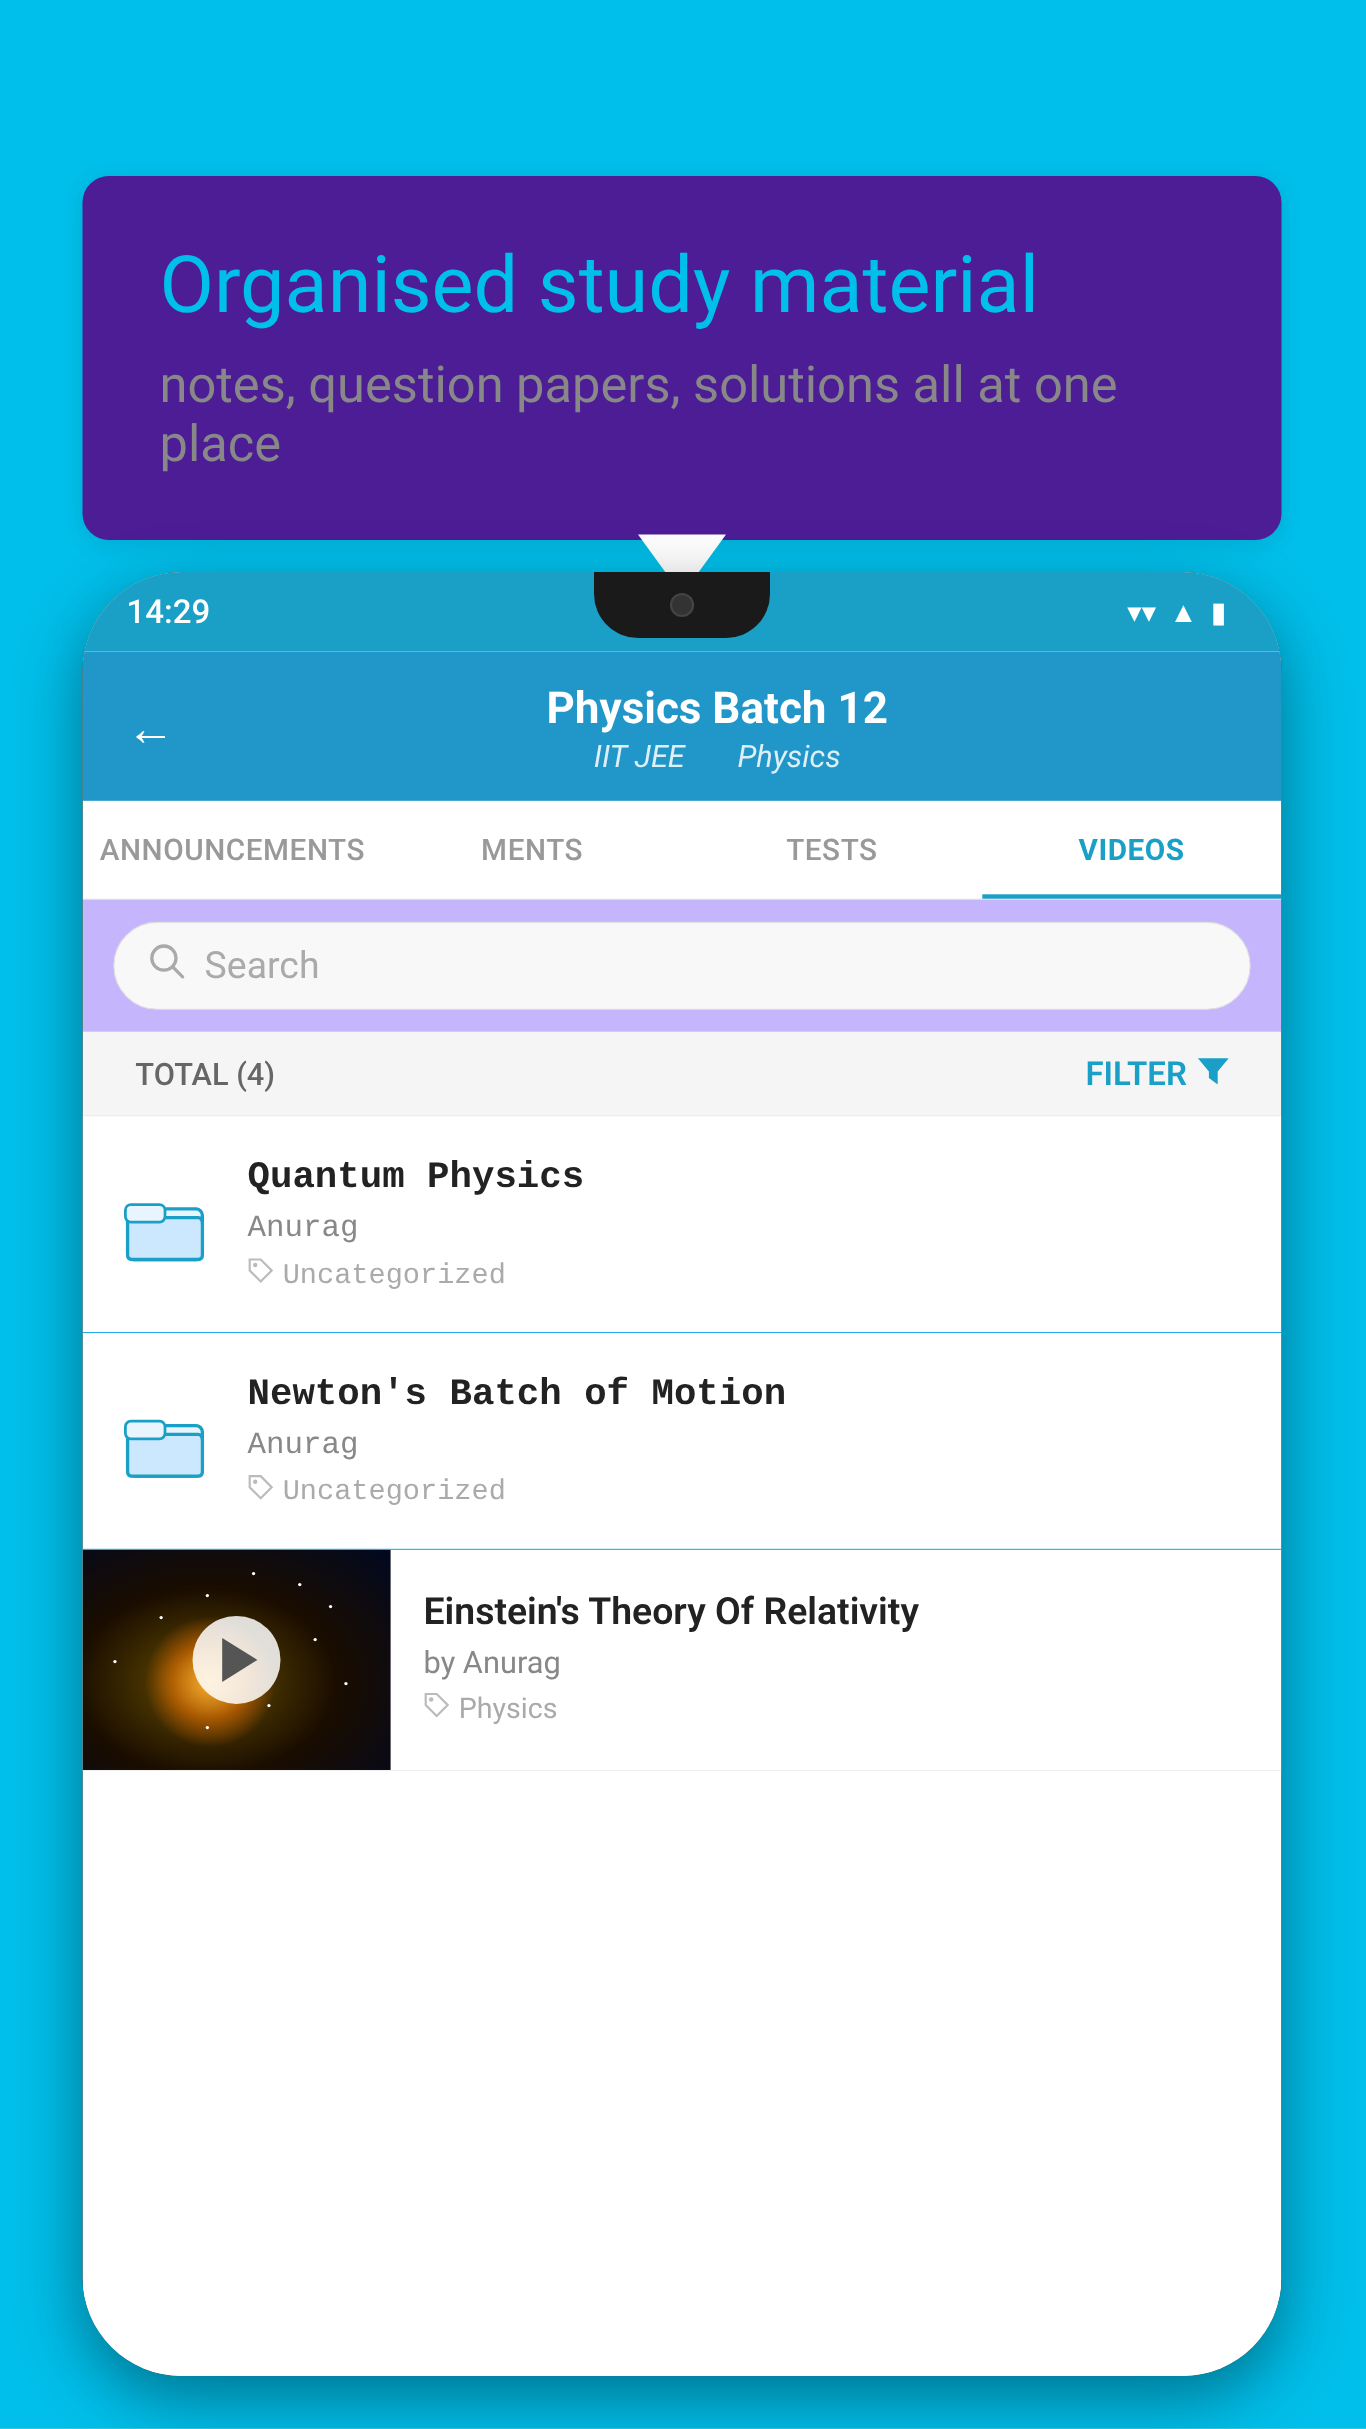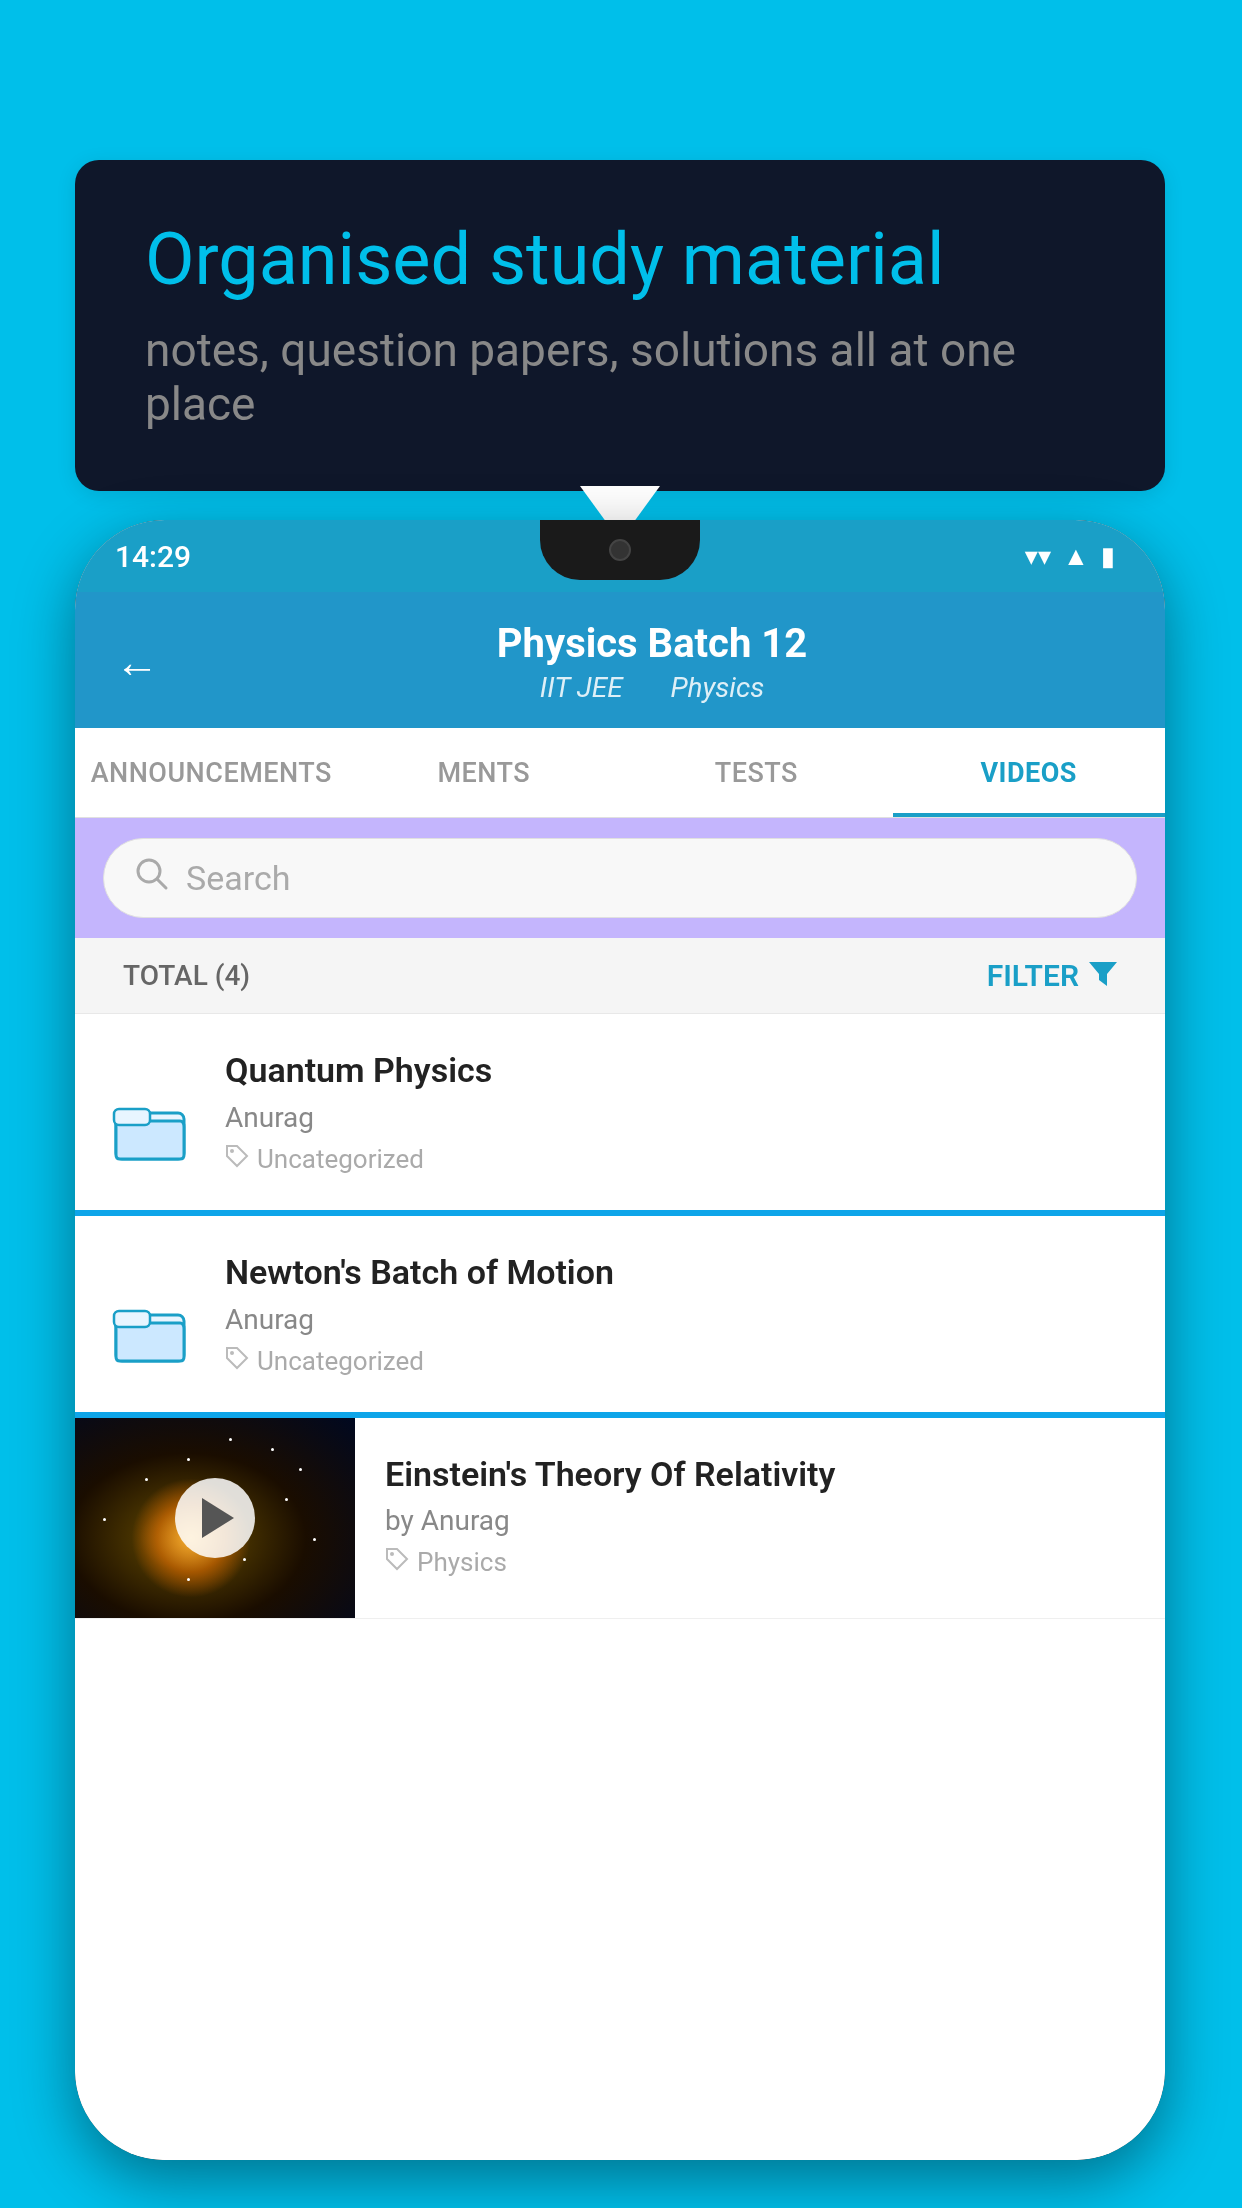--- a/index.html
+++ b/index.html
@@ -12,21 +12,21 @@
       overflow: hidden;
       position: relative;
     }
 
     
     .speech-bubble {
       position: absolute;
       top: 160px;
       left: 75px;
       width: 1090px;
-      background: #0f172a;
+      background: #4c1d95;
       border-radius: 24px;
       padding: 60px 70px;
       box-shadow: 0 4px 20px rgba(0,0,0,0.1);
     }
     .speech-bubble::after {
       content: '';
       position: absolute;
       bottom: -50px;
       left: 50%;
       transform: translateX(-50%);
@@ -240,25 +240,26 @@
       cursor: pointer;
     }
 
     
     .list-container {
       background: white;
       flex: 1;
     }
     .list-item {
       display: flex;
-      align-items: flex-end;
+      align-items: center;
       padding: 36px 30px;
-      border-bottom: 6px solid #0ea5e9;
+      border-bottom: 1px solid #0ea5e9;
       cursor: pointer;
       background: white;
+      font-family: Liberation Mono, monospace;
     }
     .item-icon {
       width: 90px;
       height: 90px;
       margin-right: 30px;
       flex-shrink: 0;
       display: flex;
       align-items: center;
       justify-content: center;
       margin-top: 4px;

